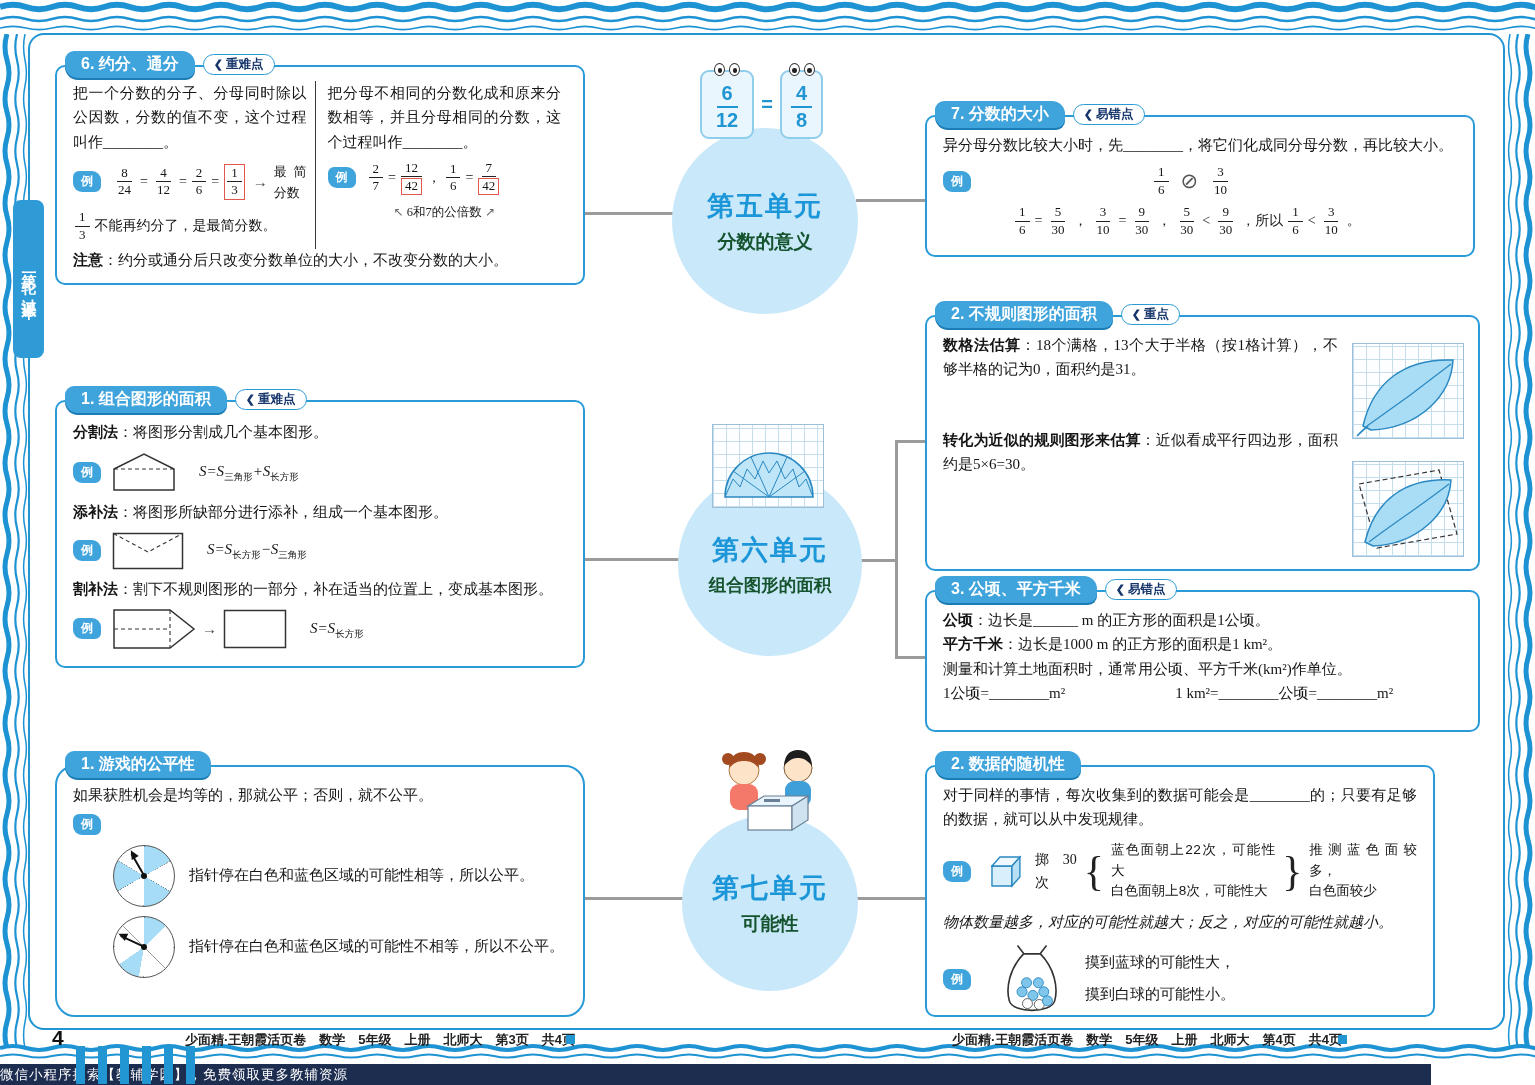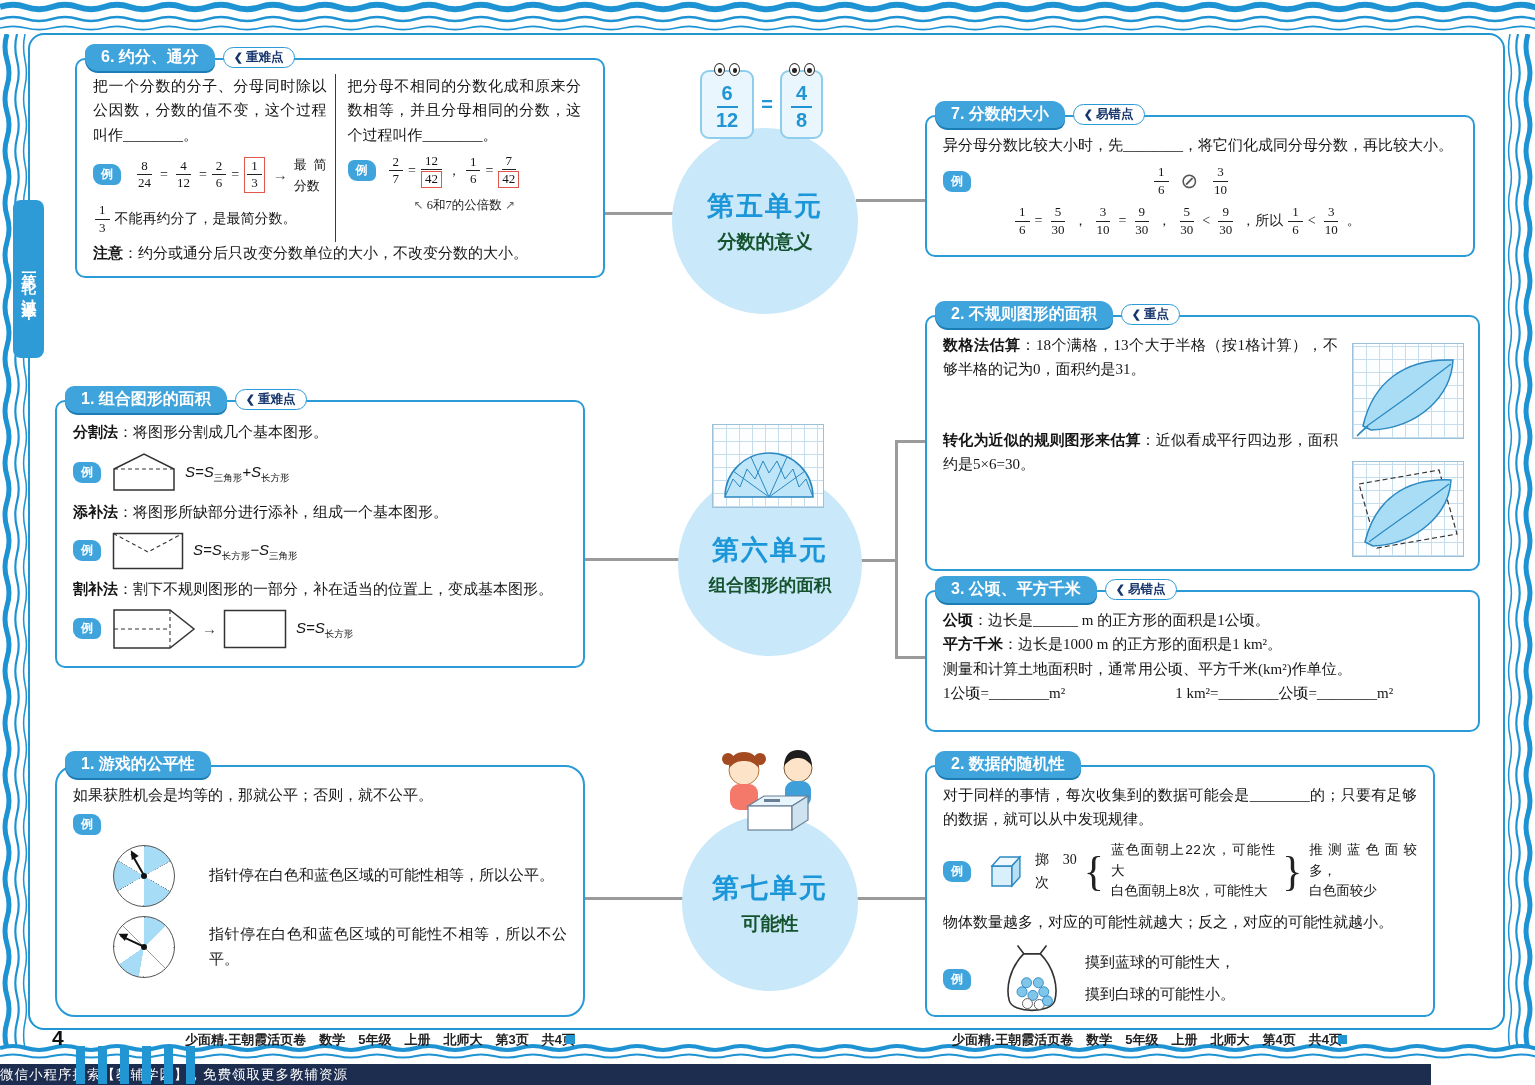--- a/index.html
+++ b/index.html
@@ -54,21 +54,21 @@
   .smalltxt { font-size:13px; }
   .arrow-glyph { color:#444; font-size:15px; margin:0 3px; flex:none; }
   .cmpcircle { font-size:21px; color:#555; margin:0 10px; }
 
   .noterow { padding:2px 16px 8px; font-family:"Liberation Serif",serif; font-size:15px; color:#151515; }
 
   .cols { display:flex; padding:14px 14px 0; }
   .col { flex:1; padding:0 8px 0 2px; }
   .col-r { border-left:1.5px solid #3a3a3a; padding-left:12px; }
 
-  .formula { font-family:Liberation Sans, sans-serif; font-style:italic; font-size:15px; margin-left:6px; }
+  .formula { font-family:Liberation Serif, serif; font-style:italic; font-size:15px; margin-left:20px; }
   .formula sub { font-style:normal; font-size:9.5px; }
 
   
   .circle { position:absolute; border-radius:50%; background:#c9e8f9; z-index:2;
             display:flex; flex-direction:column; align-items:center; justify-content:center; gap:5px; }
   .circle .ut { font:bold 27px "Liberation Sans",sans-serif; color:#1b96d8; letter-spacing:2px; }
   .circle .us { font:bold 19px "Liberation Sans",sans-serif; color:#14532d; }
   .circle .us-sm { font-size:17.5px; }
 
   
@@ -102,21 +102,21 @@
                       conic-gradient(#a6dcf6 0 60deg,#fff 60deg 120deg,#a6dcf6 120deg 180deg,
                                      #fff 180deg 240deg,#a6dcf6 240deg 300deg,#fff 300deg 360deg); }
   .pie2 { background: repeating-conic-gradient(rgba(70,70,70,.55) 0 1deg, transparent 1deg 45deg),
                       conic-gradient(#a6dcf6 0 45deg,#fff 45deg 190deg,#a6dcf6 190deg 235deg,#fff 235deg 360deg); }
   .pie::after { content:''; position:absolute; left:50%; top:50%; width:6px; height:6px; margin:-3px 0 0 -3px;
                 background:#111; border-radius:50%; }
   .needle { position:absolute; left:50%; top:50%; width:2.4px; height:26px; margin-left:-1.2px;
             background:#111; transform-origin:50% 0; }
   .needle::after { content:''; position:absolute; bottom:-7px; left:-3.6px;
                    border:4.8px solid transparent; border-top:9px solid #111; }
-  .spinrow { display:flex; align-items:center; gap:34px; margin:9px 0 9px 40px; }
+  .spinrow { display:flex; align-items:center; gap:14px; margin:9px 0 9px 40px; }
 
   .cases { display:inline-flex; flex-direction:column; font-size:13.5px; line-height:1.55;
            font-family:Liberation Mono, monospace; }
   .bagtxt { font-size:15px; gap:8px; }
   .brace { font-size:42px; font-weight:400; line-height:0.9; color:#222;
            font-family:"Liberation Serif",serif; flex:none; }
 
   
   .pageno { position:absolute; left:52px; top:1026px; font:bold 21px "Liberation Sans",sans-serif;
             color:#111; z-index:4; }
@@ -164,21 +164,21 @@
   <div class="cline" style="left:585px;top:212px;width:89px;height:2.5px;"></div>
   <div class="cline" style="left:856px;top:199px;width:70px;height:2.5px;"></div>
   <div class="cline" style="left:585px;top:558px;width:95px;height:2.5px;"></div>
   <div class="cline" style="left:856px;top:559px;width:41px;height:2.5px;"></div>
   <div class="cline" style="left:895px;top:440px;width:2.5px;height:219px;"></div>
   <div class="cline" style="left:895px;top:440px;width:31px;height:2.5px;"></div>
   <div class="cline" style="left:895px;top:656px;width:31px;height:2.5px;"></div>
   <div class="cline" style="left:585px;top:897px;width:98px;height:2.5px;"></div>
   <div class="cline" style="left:856px;top:897px;width:70px;height:2.5px;"></div>
 
-  <section class="box" style="left:55px;top:58px;width:530px;height:220px;margin-left:20px;">
+  <section class="box" style="left:55px;top:65px;width:530px;height:220px;">
     <div class="pill">
       <span class="tag">6. 约分、通分</span>
       <span class="badge">
           <span class="ang">❮</span>
           <span>重难点</span>
         </span>
     </div>
     <div class="cols">
       <div class="col bodytxt">
         <p>把一个分数的分子、分母同时除以公因数，分数的值不变，这个过程叫作________。</p>
@@ -452,21 +452,21 @@
         <span class="cases">
           <span>蓝色面朝上22次，可能性大</span>
           <span>白色面朝上8次，可能性大</span>
         </span>
         <span class="brace">}</span>
         <span class="cases">
           <span>推测蓝色面较多，</span>
           <span>白色面较少</span>
         </span>
       </div>
-      <p style="margin-top:7px;">物体数量越多，对应的可能性就越大；反之，对应的可能性就越小。</p>
+      <p style="margin-top:7px;font-style:italic;">物体数量越多，对应的可能性就越大；反之，对应的可能性就越小。</p>
       <div class="exrow" style="gap:16px;margin-top:6px;">
         <span class="ex">例</span>
         <svg width="74" height="78" viewBox="0 0 74 86">
           <path d="M28,14 C12,30 8,52 12,66 C16,80 58,80 62,66 C66,52 62,30 46,14 Z" fill="#fff" stroke="#333" stroke-width="1.8"></path>
           <path d="M28,14 L21,5 M46,14 L53,5 M28,14 L46,14" stroke="#333" stroke-width="1.8" fill="none"></path>
           <circle cx="26" cy="56" r="5.5" fill="#7fc6ea" stroke="#2a88c2"></circle>
           <circle cx="38" cy="60" r="5.5" fill="#7fc6ea" stroke="#2a88c2"></circle>
           <circle cx="50" cy="56" r="5.5" fill="#7fc6ea" stroke="#2a88c2"></circle>
           <circle cx="31" cy="46" r="5.5" fill="#7fc6ea" stroke="#2a88c2"></circle>
           <circle cx="44" cy="46" r="5.5" fill="#7fc6ea" stroke="#2a88c2"></circle>

